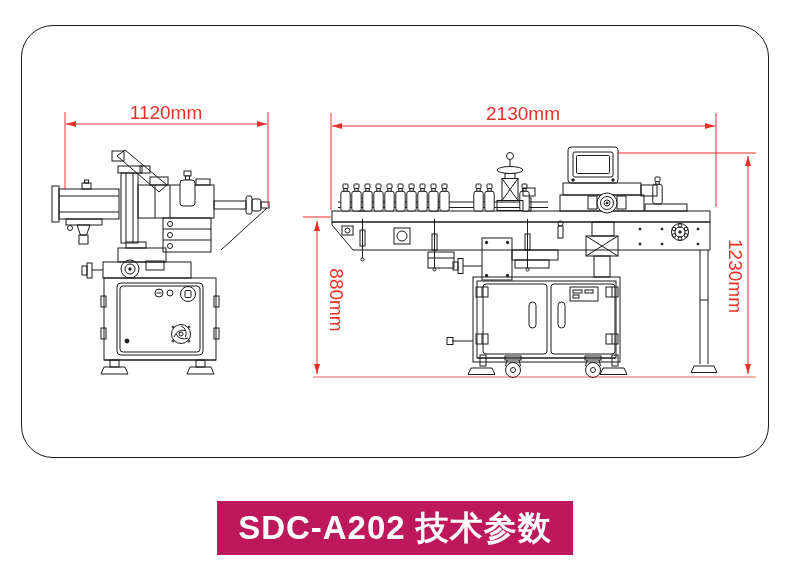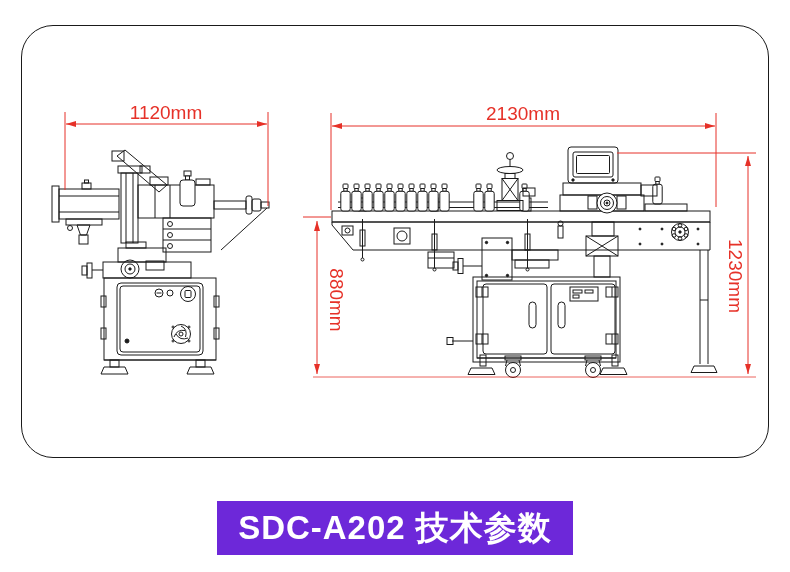--- a/index.html
+++ b/index.html
@@ -9,21 +9,21 @@
     font-family:"Liberation Sans", sans-serif;
   }
   .card{
     position:absolute;left:21px;top:25px;width:746px;height:431px;
     border:1.4px solid #1a1a1a;border-radius:32px;background:#ffffff;
   }
   .drawing-svg{position:absolute;left:0;top:0;}
   .dim-text{font:19px "Liberation Sans", sans-serif;fill:#e63128;}
   .title-banner{
     position:absolute;left:217px;top:501px;width:356px;height:54px;
-    background:#6d28d9;display:flex;align-items:center;justify-content:center;
+    background:#be185d;display:flex;align-items:center;justify-content:center;
   }
   .title-banner span{
     color:#ffffff;font-size:33px;font-weight:bold;letter-spacing:1px;
     font-family:"Liberation Sans", sans-serif;white-space:nowrap;
   }
 </style>
 </head>
 <body>
 
 <div class="card"></div>

